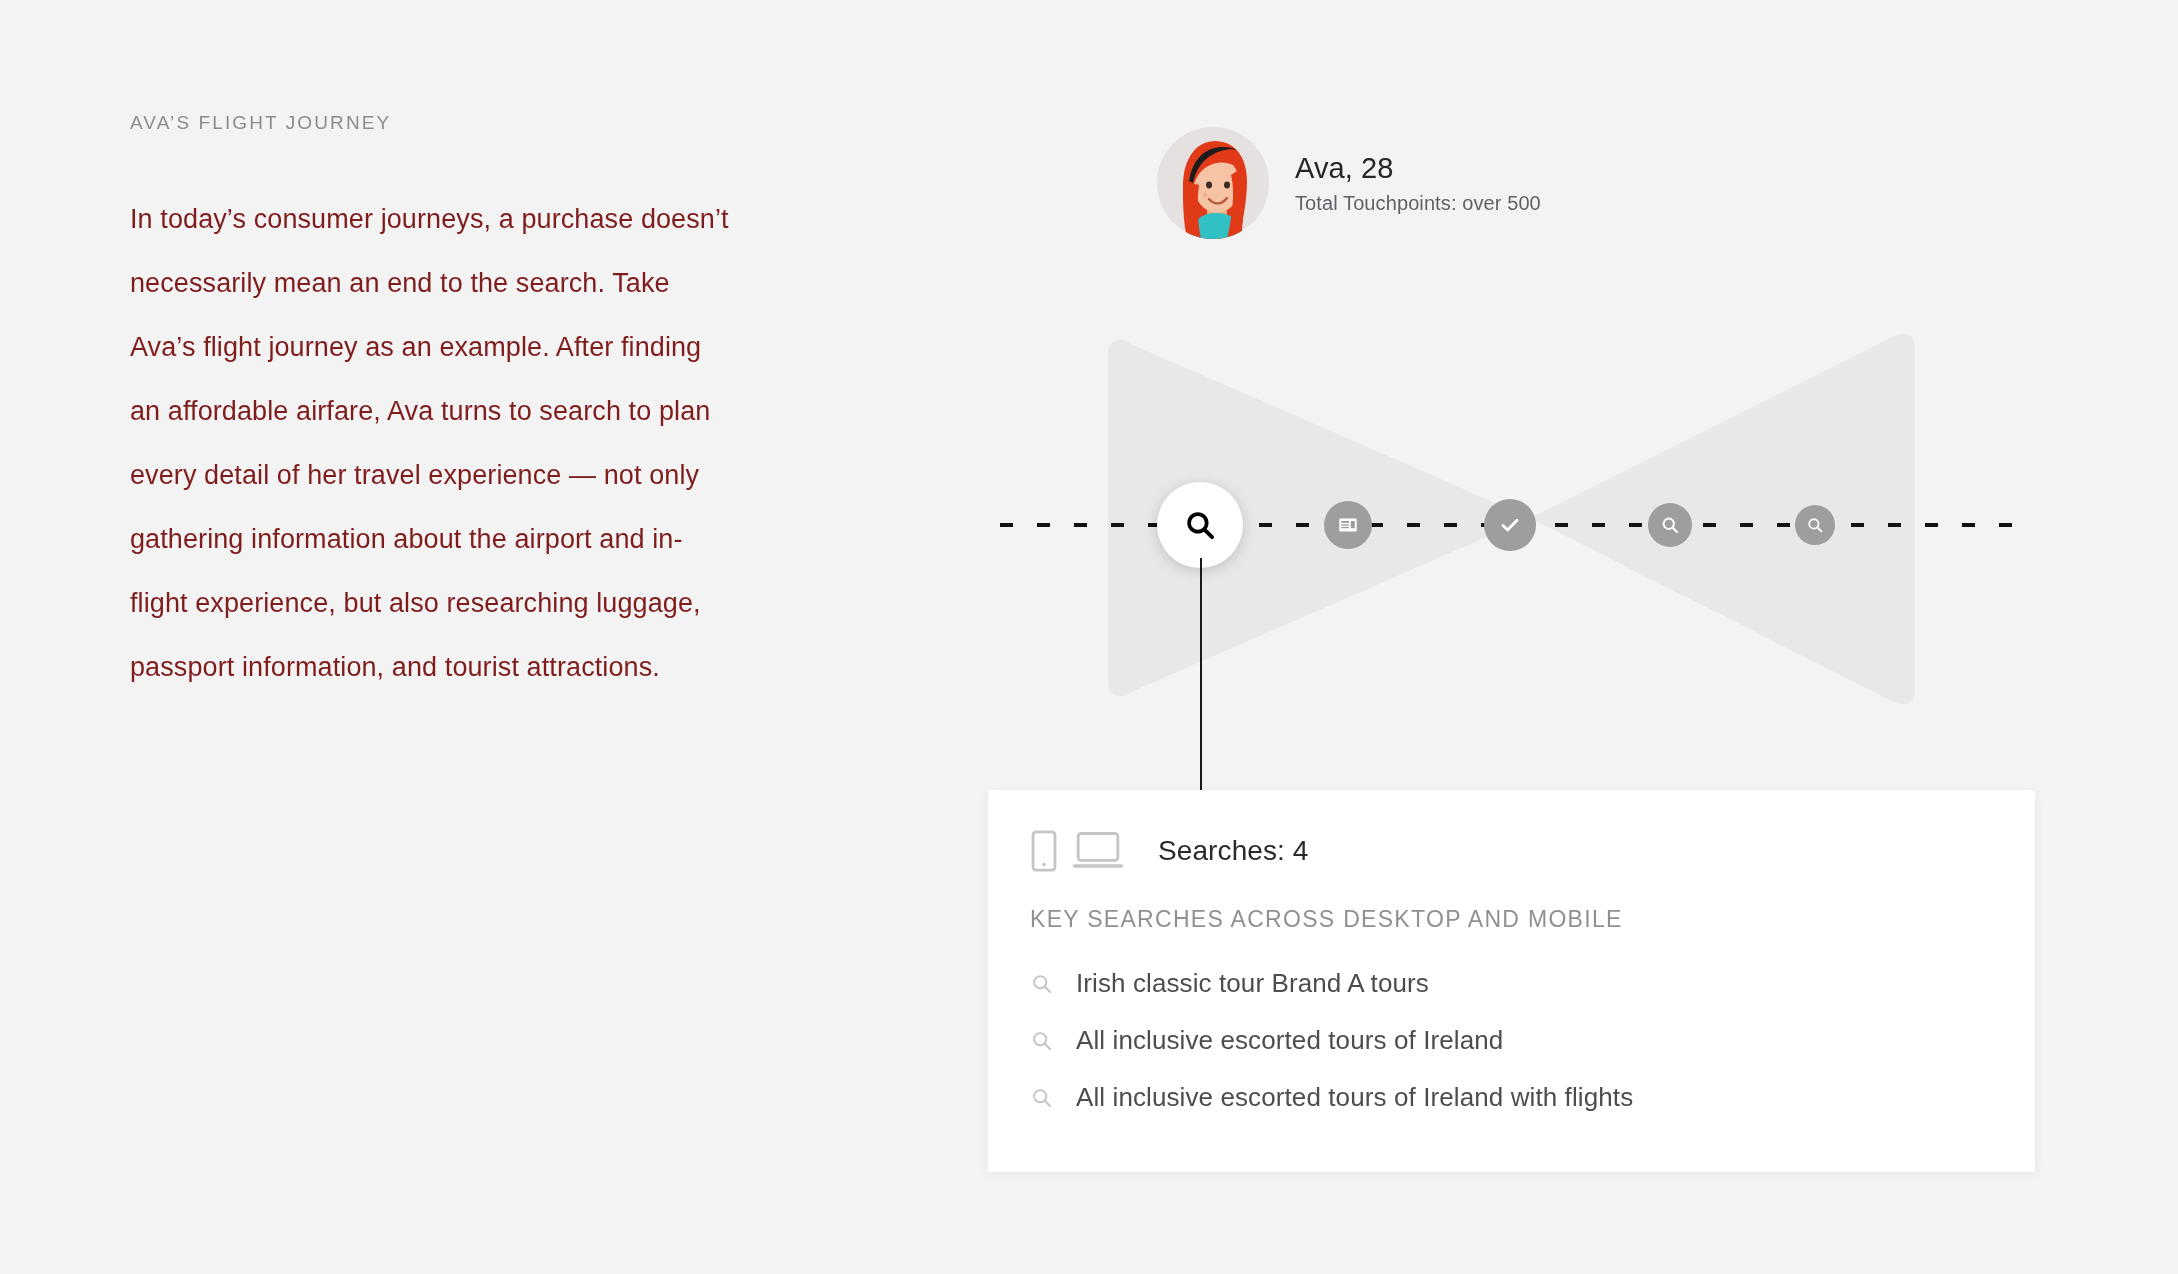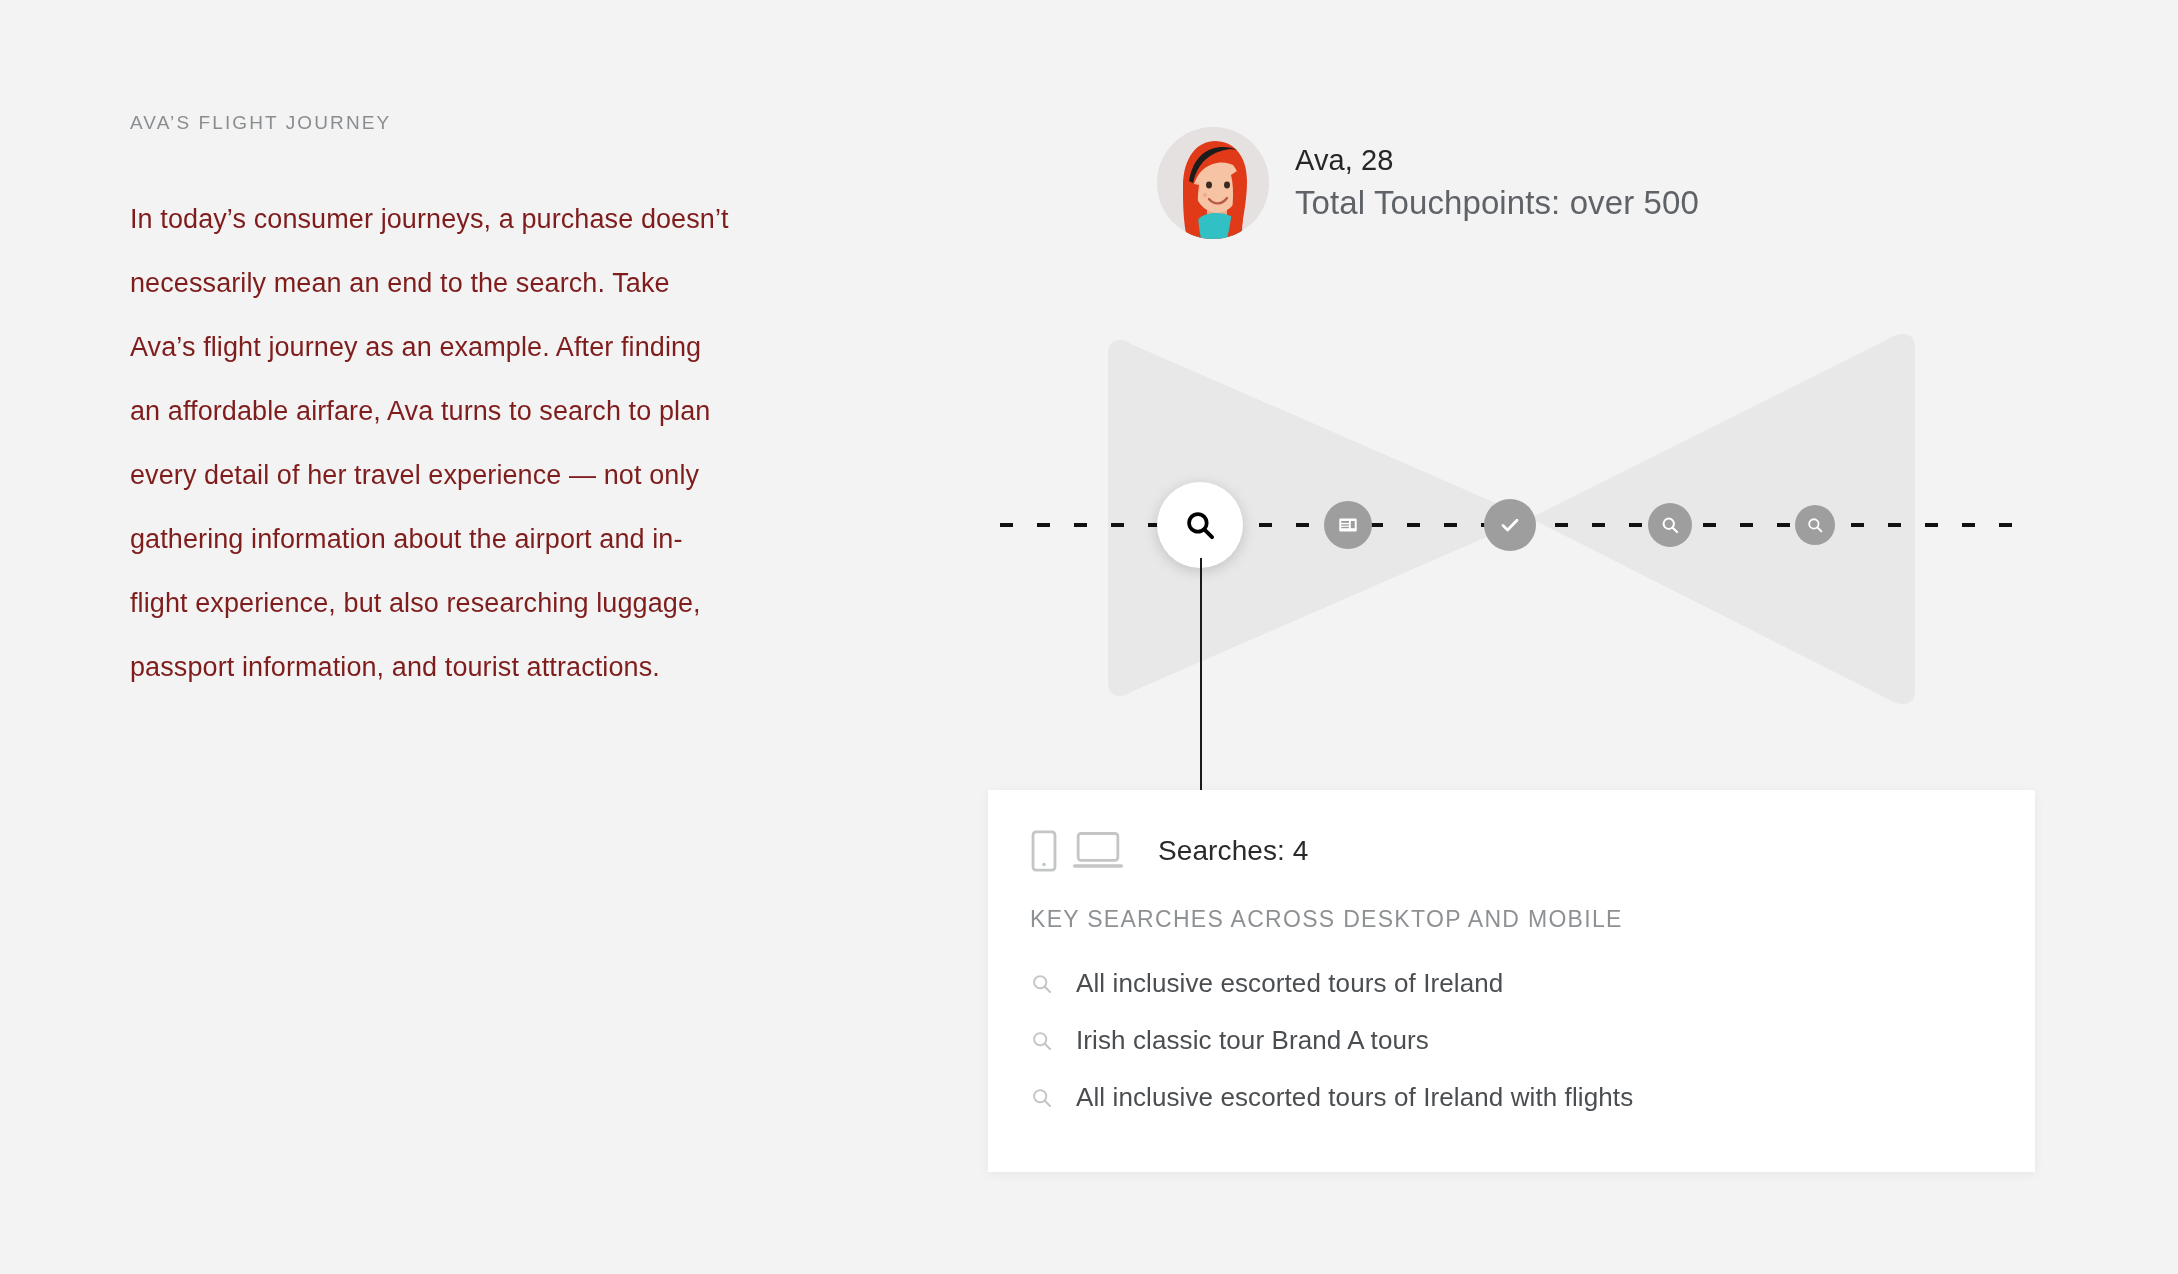--- a/index.html
+++ b/index.html
@@ -78,21 +78,21 @@
   .avatar svg { display: block; width: 112px; height: 112px; }
 
   .persona-text { display: flex; flex-direction: column; gap: 7px; }
   .persona-name {
     font-size: 29px;
     color: #262626;
     font-weight: 400;
     letter-spacing: 0.1px;
   }
   .persona-sub {
-    font-size: 33px;
+    font-size: 20px;
     color: #5f6368;
     font-weight: 400;
     letter-spacing: 0.1px;
   }
 
   
   .funnel-wrap {
     position: absolute;
     left: 1010px;
     top: 318px;
@@ -325,29 +325,29 @@
 
     <div class="card-label">KEY SEARCHES ACROSS DESKTOP AND MOBILE</div>
 
     <div class="search-list">
 
       <div class="search-item">
         <svg width="24" height="24" viewBox="0 0 24 24" aria-hidden="true">
           <circle cx="10.2" cy="10.2" r="6.1" fill="none" stroke="#c3c5c7" stroke-width="1.9"></circle>
           <line x1="14.8" y1="14.8" x2="20" y2="20" stroke="#c3c5c7" stroke-width="2.1" stroke-linecap="round"></line>
         </svg>
-        <span class="search-text">All inclusive escorted tours of Ireland</span>
+        <span class="search-text">Irish classic tour Brand A tours</span>
       </div>
 
       <div class="search-item">
         <svg width="24" height="24" viewBox="0 0 24 24" aria-hidden="true">
           <circle cx="10.2" cy="10.2" r="6.1" fill="none" stroke="#c3c5c7" stroke-width="1.9"></circle>
           <line x1="14.8" y1="14.8" x2="20" y2="20" stroke="#c3c5c7" stroke-width="2.1" stroke-linecap="round"></line>
         </svg>
-        <span class="search-text">Irish classic tour Brand A tours</span>
+        <span class="search-text">All inclusive escorted tours of Ireland</span>
       </div>
 
       <div class="search-item">
         <svg width="24" height="24" viewBox="0 0 24 24" aria-hidden="true">
           <circle cx="10.2" cy="10.2" r="6.1" fill="none" stroke="#c3c5c7" stroke-width="1.9"></circle>
           <line x1="14.8" y1="14.8" x2="20" y2="20" stroke="#c3c5c7" stroke-width="2.1" stroke-linecap="round"></line>
         </svg>
         <span class="search-text">All inclusive escorted tours of Ireland with flights</span>
       </div>
 

